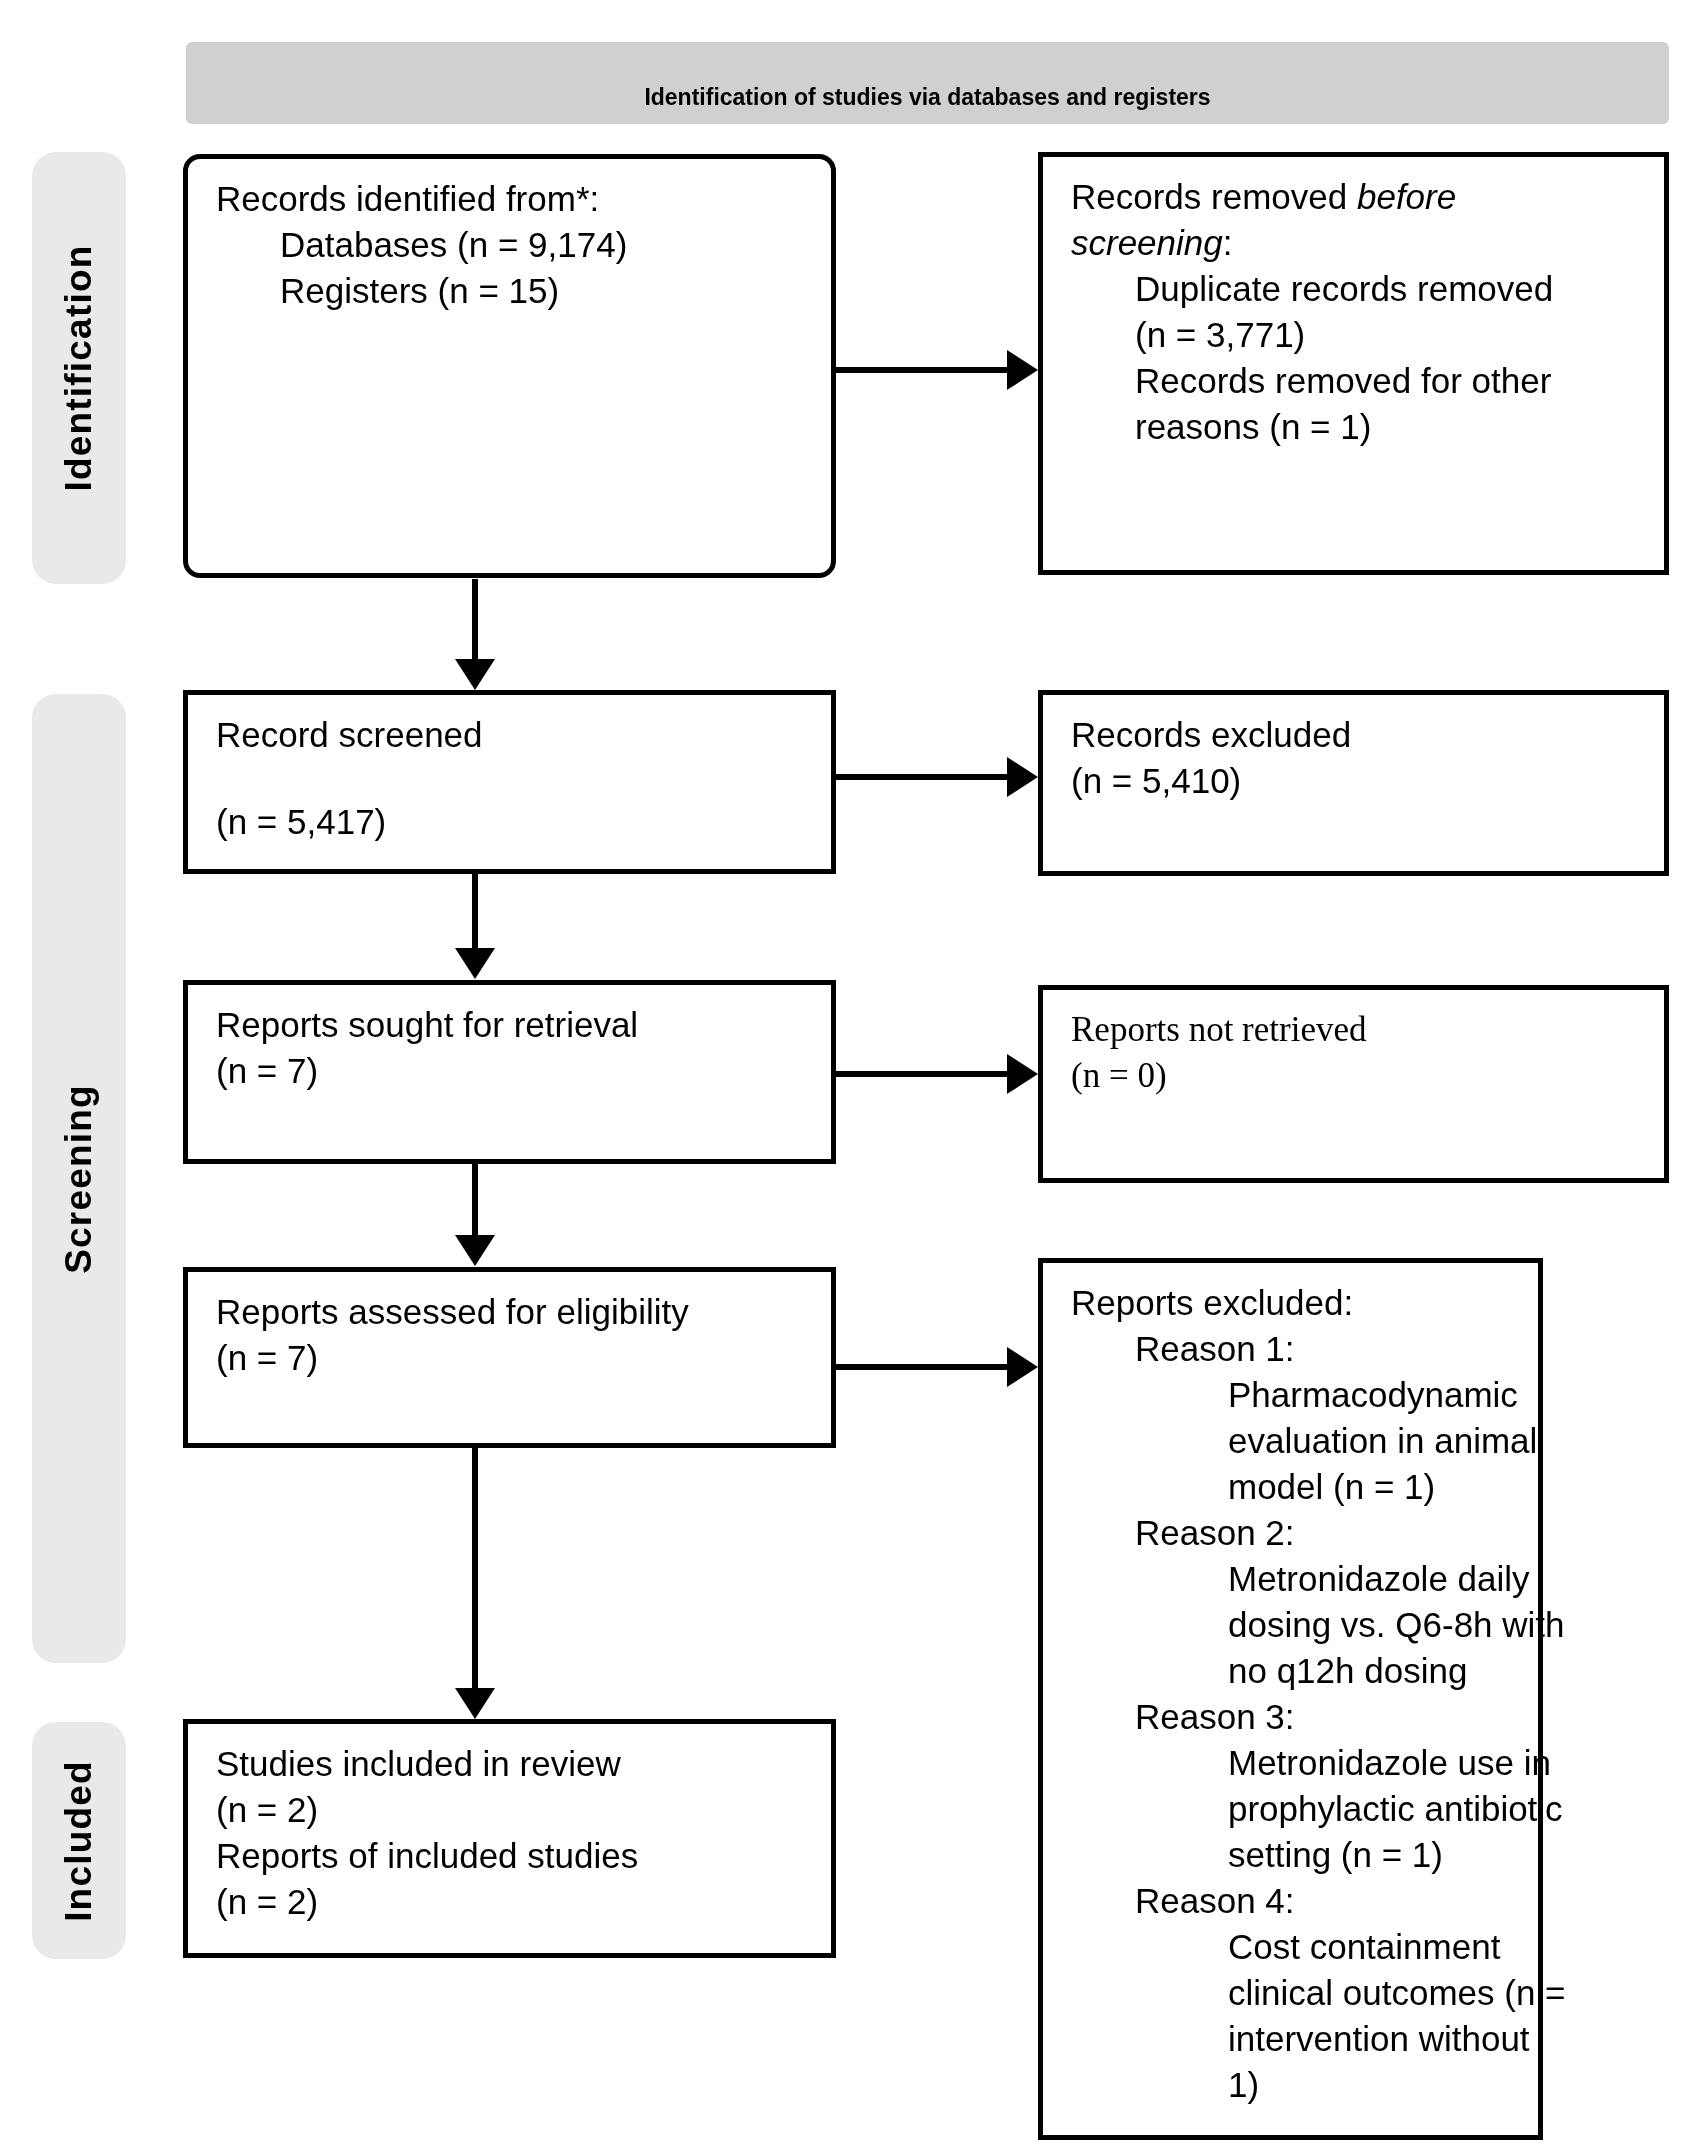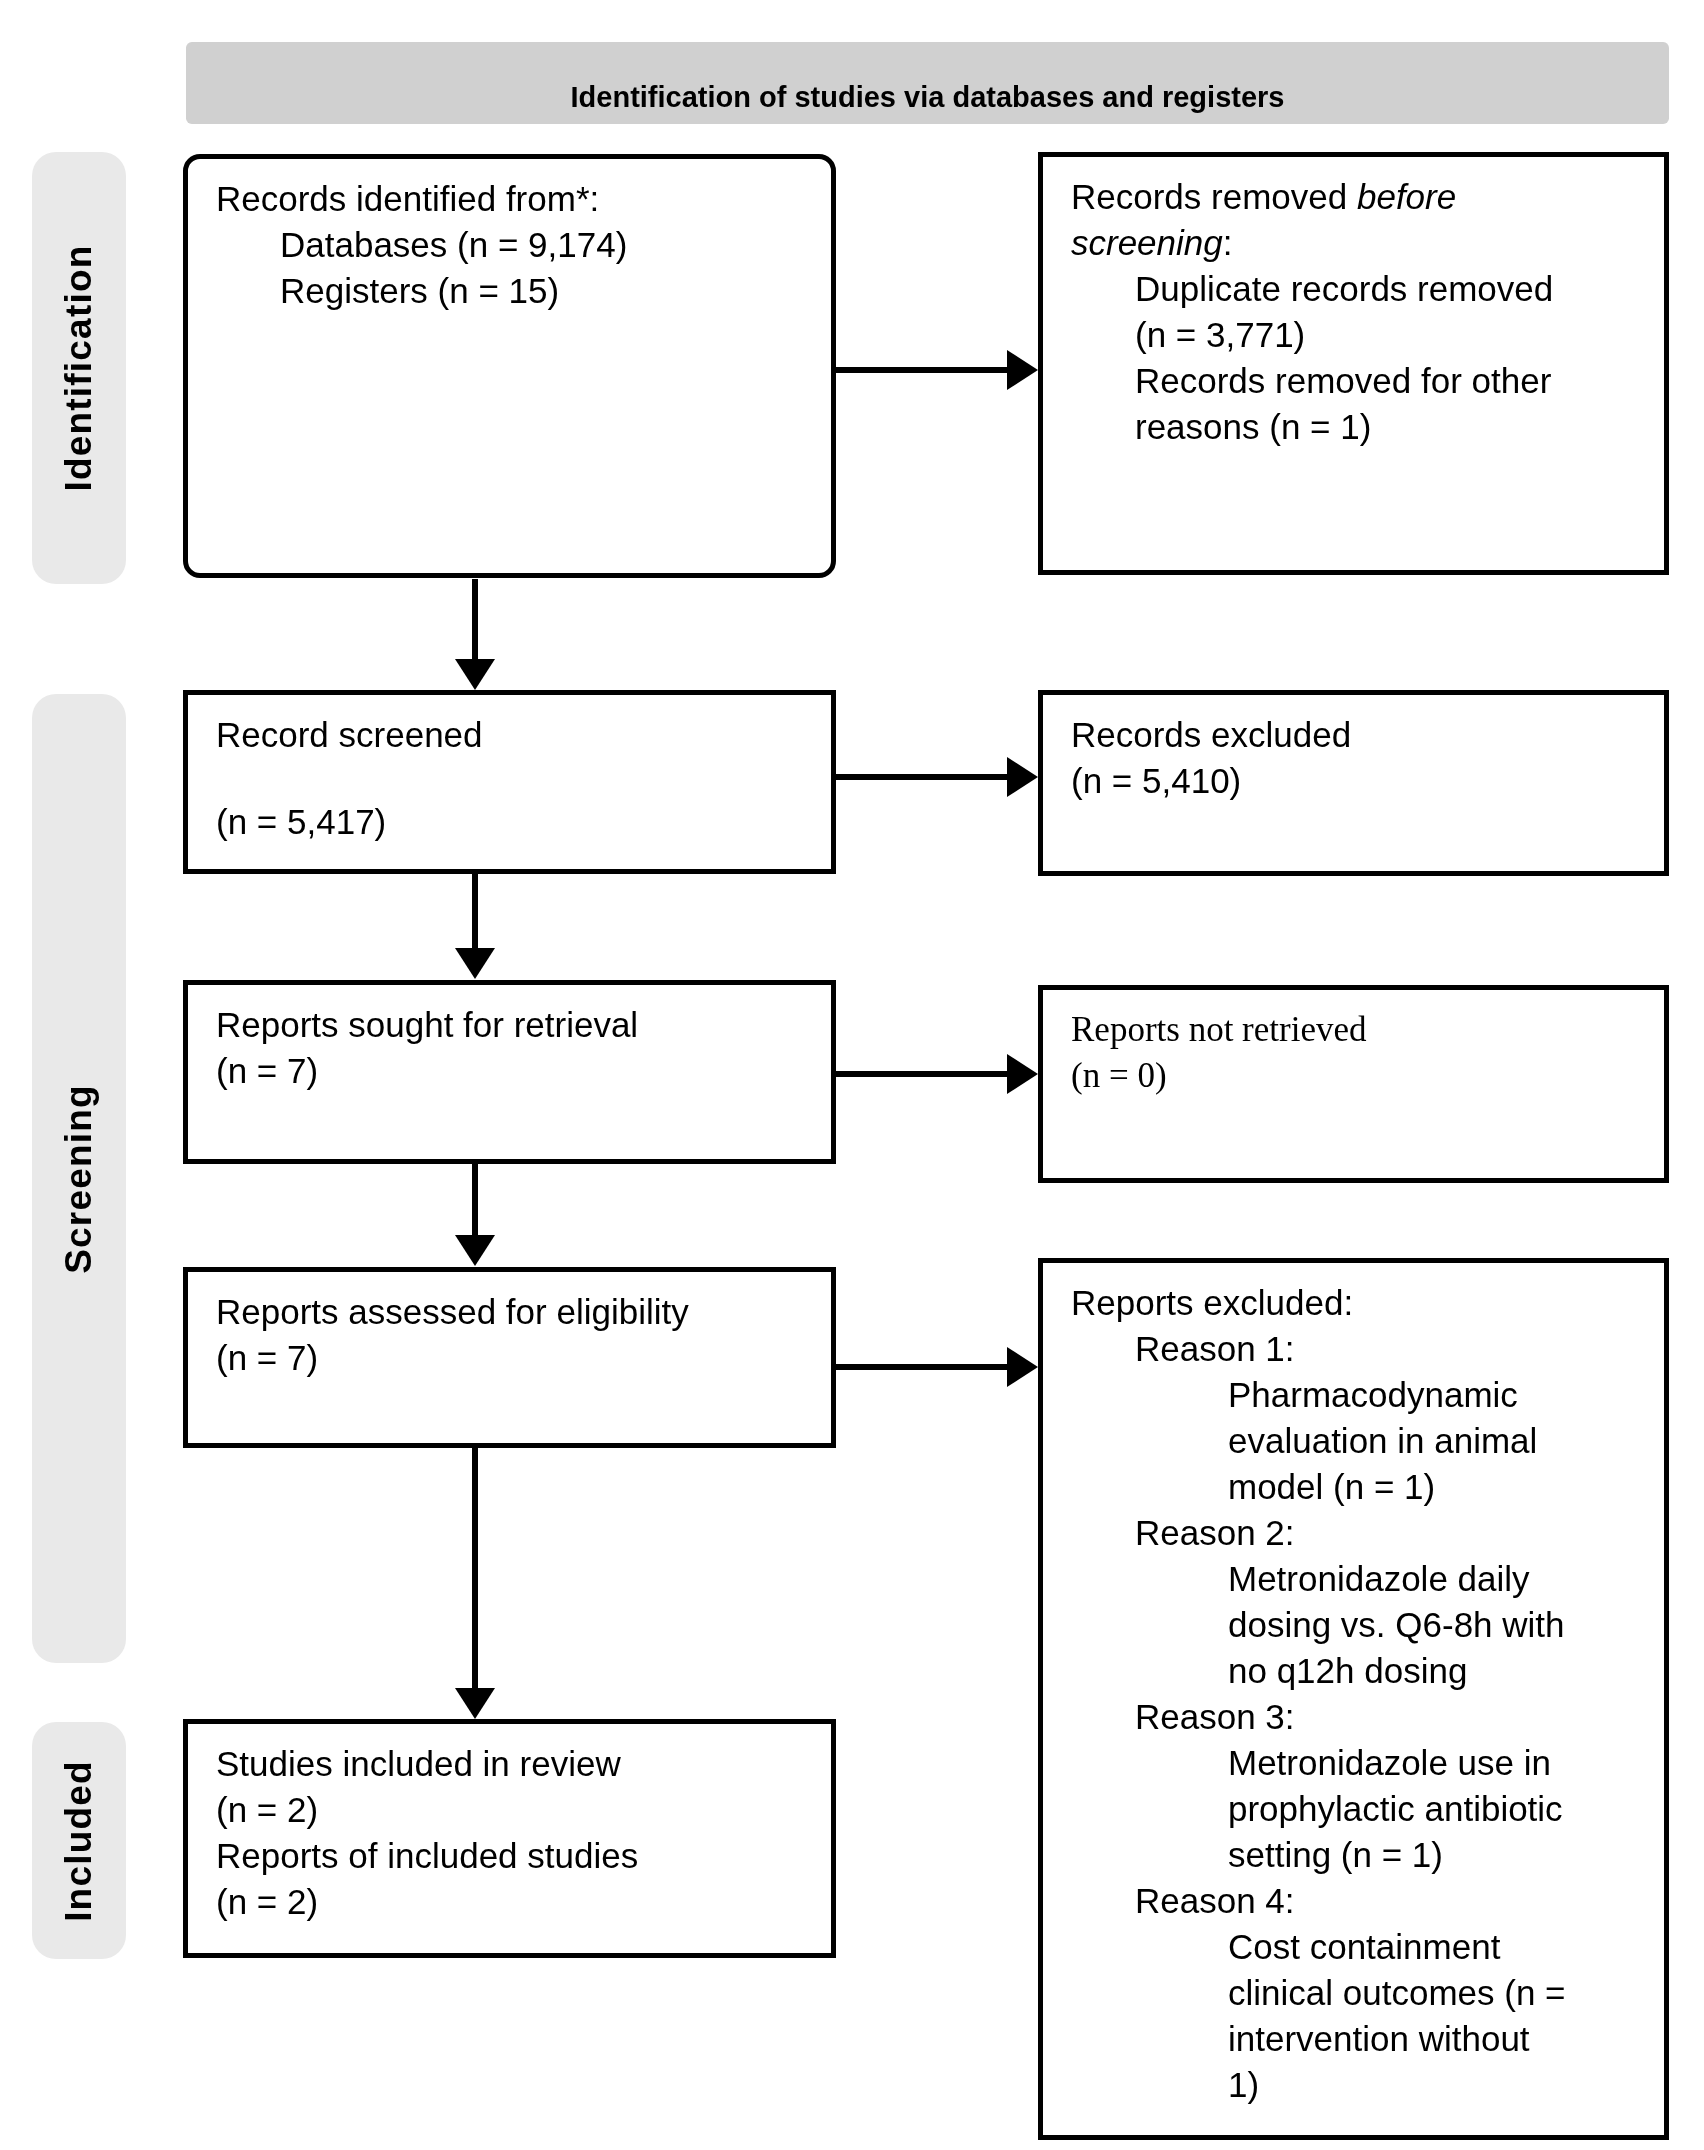--- a/index.html
+++ b/index.html
@@ -9,21 +9,21 @@
     font-family:"Liberation Sans", sans-serif; color:#000;
     overflow:hidden;
   }
   .canvas { position:absolute; left:0; top:0; width:1705px; height:2151px; background:var(--page-bg,#ffffff); }
 
   .header-bar {
     position:absolute; left:186px; top:42px; width:1483px; height:82px;
     background:var(--header-bar,#d0d0d0); border-radius:5.8px;
     display:flex; align-items:center; justify-content:center;
   }
-  .header-bar .title { font-weight:bold; font-size:29px;margin-top:28px; }
+  .header-bar .title { font-weight:bold; font-size:23px;margin-top:28px; }
 
   .side-tab {
     position:absolute; left:32px; width:94px;
     background:var(--side-tab,#e9e9e9); border-radius:24px;
     display:flex; align-items:center; justify-content:center;
   }
   .side-tab .vlabel {
     transform:rotate(-90deg); white-space:nowrap;
     font-weight:bold; font-size:37px; letter-spacing:1.2px;
   }
@@ -112,21 +112,21 @@
   <div class="flow-box" style="left:1038px; top:690px; width:631px; height:186px;">
     <div class="line">Records excluded</div>
     <div class="line">(n = 5,410)</div>
   </div>
 
   <div class="flow-box" style="left:1038px; top:985px; width:631px; height:198px;font-family:Liberation Serif, serif;">
     <div class="line">Reports not retrieved</div>
     <div class="line">(n = 0)</div>
   </div>
 
-  <div class="flow-box" style="left:1038px; top:1258px; width:631px; height:882px;">
+  <div class="flow-box" style="left:1038px; top:1258px; width:505px; height:882px;">
     <div class="line">Reports excluded:</div>
     <div class="line ind1">Reason 1:</div>
     <div class="line ind2">Pharmacodynamic</div>
     <div class="line ind2">evaluation in animal</div>
     <div class="line ind2">model (n = 1)</div>
     <div class="line ind1">Reason 2:</div>
     <div class="line ind2">Metronidazole daily</div>
     <div class="line ind2">dosing vs. Q6-8h with</div>
     <div class="line ind2">no q12h dosing</div>
     <div class="line ind1">Reason 3:</div>

